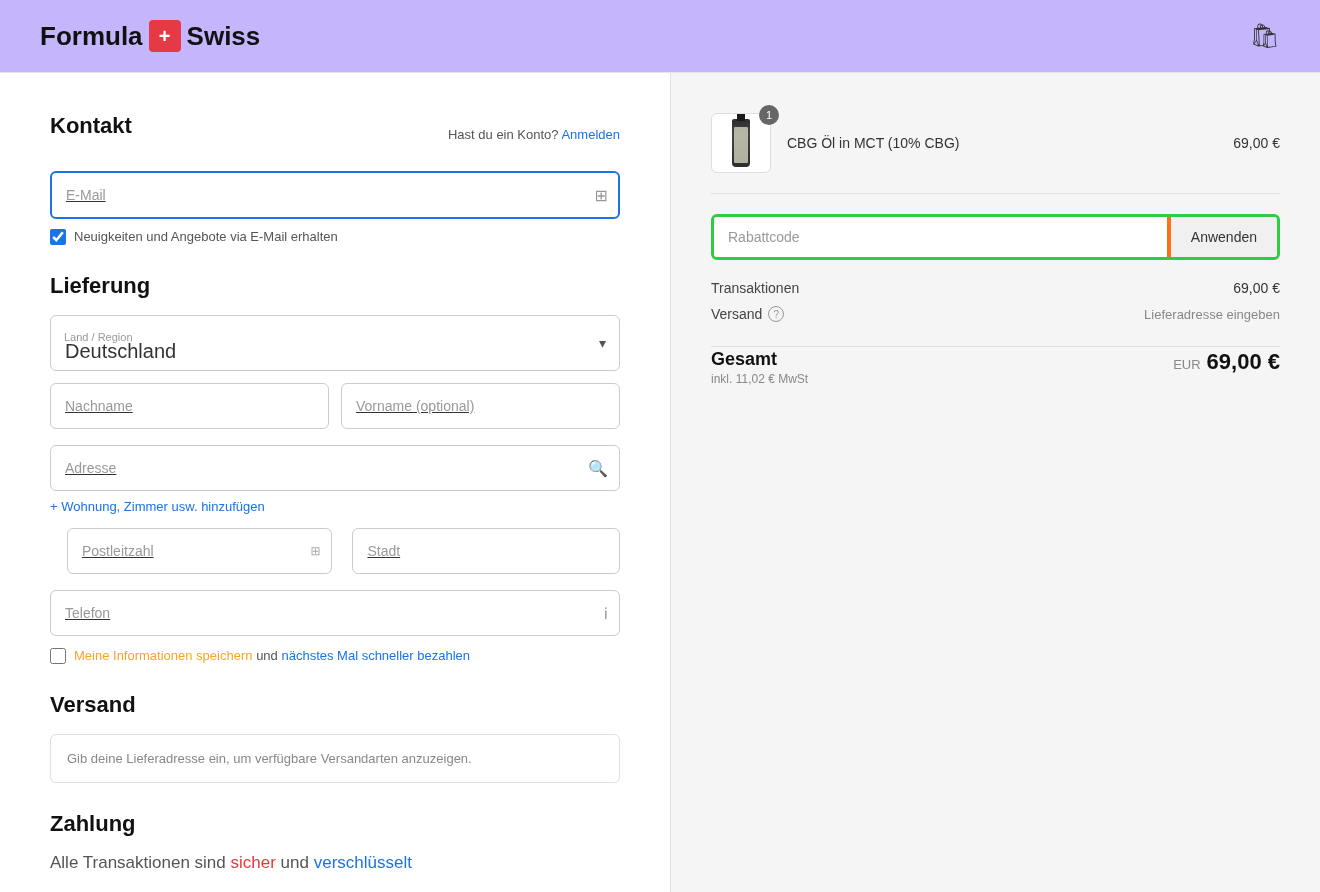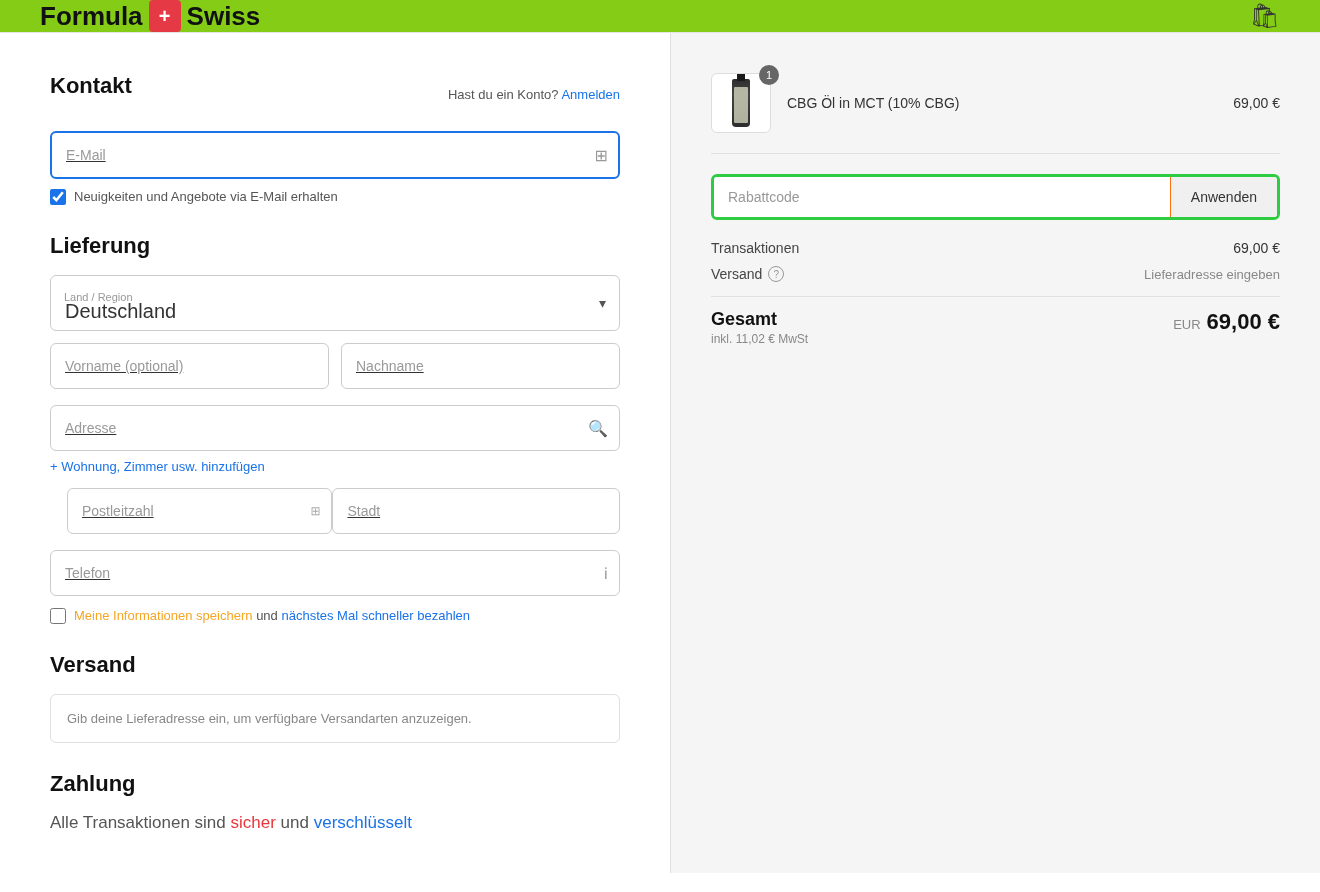--- a/index.html
+++ b/index.html
@@ -3,23 +3,23 @@
   <meta charset="utf-8">
   <style>
     * { box-sizing: border-box; margin: 0; padding: 0; }
     body { font-family: -apple-system, BlinkMacSystemFont, 'Segoe UI', Helvetica, Arial, sans-serif; background: #fff; color: #333; font-size: 14px; }
 
     
     .header {
       display: flex;
       align-items: center;
       justify-content: space-between;
-      padding: 0 40px;
+      padding: 20px 40px;
       border-bottom: 1px solid #e5e5e5;
-      background: #84cc16;
+      background: #c4b5fd;
     }
     .logo {
       display: flex;
       align-items: center;
       gap: 6px;
     }
     .logo-text {
       font-size: 26px;
       font-weight: 700;
       color: #111;
@@ -190,21 +190,21 @@
       color: #1a73e8;
       font-size: 13px;
       text-decoration: none;
       display: block;
       margin-bottom: 14px;
     }
 
     
     .postal-city-row {
       display: flex;
-      gap: 0;
+      gap: 20px;
       margin-bottom: 12px;
       padding-left: 17px;
     }
     .postal-city-row .input-wrapper:first-child { flex: 0 0 48%; }
     .postal-city-row .input-wrapper:last-child { flex: 1; }
 
     
     .save-info-row {
       display: flex;
       align-items: flex-start;
@@ -340,21 +340,21 @@
       font-size: 14px;
       color: #333;
       background: #fff;
       outline: none;
     }
     .discount-input::placeholder { color: #999; }
     .discount-apply-btn {
       padding: 12px 20px;
       background: #f0f0f0;
       border: none;
-      border-left: 1px solid #f97316;
+      border-left: 4px solid #f97316;
       font-size: 14px;
       color: #333;
       font-weight: 500;
       cursor: pointer;
       white-space: nowrap;
     }
 
     
     .summary-line {
       display: flex;
@@ -381,22 +381,22 @@
       font-size: 10px;
       color: #999;
       cursor: pointer;
     }
     .muted-text { color: #888; font-size: 13px; }
 
     .total-line {
       display: flex;
       justify-content: space-between;
       align-items: flex-start;
-      margin-top: 14px;
-      padding-top: 12px;
+      margin-top: 24px;
+      padding-top: 2px;
       border-top: 1px solid #e0e0e0;
     }
     .total-label-block {}
     .total-label {
       font-size: 18px;
       font-weight: 700;
       color: #111;
     }
     .total-tax {
       font-size: 12px;
@@ -460,24 +460,24 @@
         <select class="country-select">
           <option>Deutschland</option>
           <option>Österreich</option>
           <option>Schweiz</option>
         </select>
         <span class="select-arrow">▾</span>
       </div>
 
       <div class="two-col">
         <div class="input-wrapper">
-          <input type="text" class="form-input normal-border" placeholder="Vorname (optional)" style="">
+          <input type="text" class="form-input normal-border" placeholder="Nachname" style="">
         </div>
         <div class="input-wrapper">
-          <input type="text" class="form-input normal-border" placeholder="Nachname" style="">
+          <input type="text" class="form-input normal-border" placeholder="Vorname (optional)" style="">
         </div>
       </div>
 
       <div class="input-wrapper address-row">
         <input type="text" class="form-input normal-border" placeholder="Adresse" style="">
         <span class="input-icon">🔍</span>
       </div>
 
       <a href="#" class="add-link">+ Wohnung, Zimmer usw. hinzufügen</a>
 

